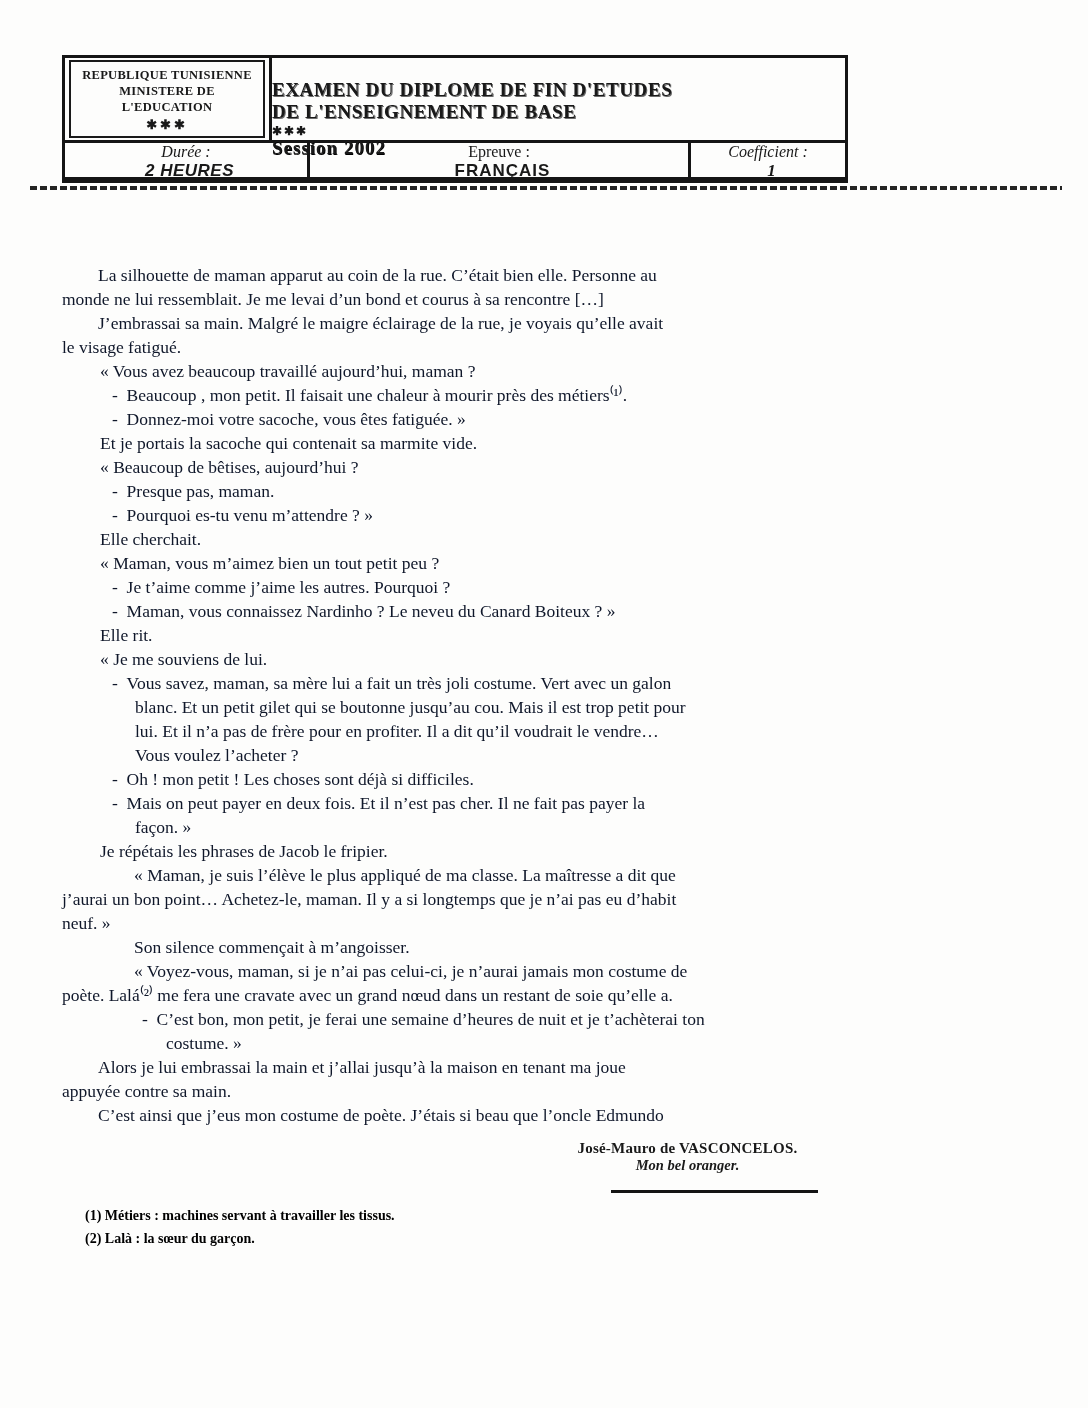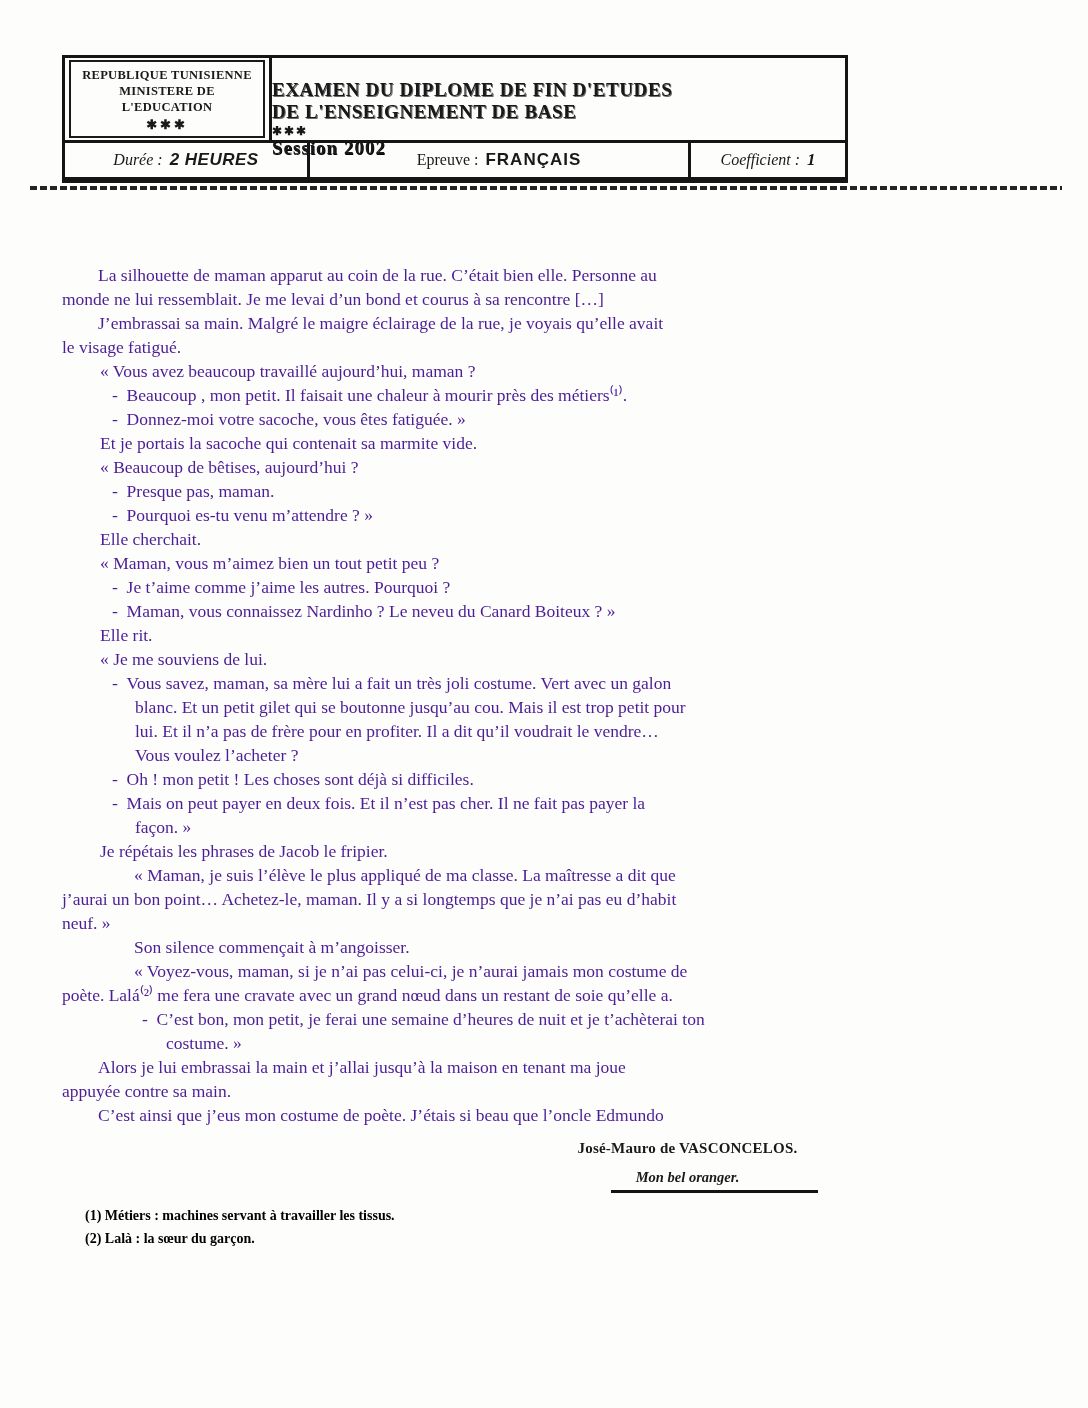--- a/index.html
+++ b/index.html
@@ -31,22 +31,22 @@
     font-weight:bold;font-size:19px;line-height:22px;letter-spacing:.6px;
     text-shadow:1px 1px 0 #6b6b6b;
   }
   .title-stars{font-size:12px;letter-spacing:2px;font-weight:bold;margin-top:1px;}
   .session{
     font-weight:bold;font-size:19px;letter-spacing:1px;margin-top:-2px;
     text-shadow:.6px .6px 0 #000;
   }
   .hdr-row2{display:flex;border-top:3px solid #151515;height:34px;}
   .cell{
-    display:flex;align-items:center;justify-content:center;
-    font-size:16px;white-space:nowrap;
+    display:flex;align-items:center;justify-content:flex-start;
+    font-size:16px;white-space:nowrap;flex-direction:column;
   }
   .cell-duree{width:242px;border-right:3px solid #151515;}
   .cell-epreuve{flex:1;border-right:3px solid #151515;}
   .cell-coef{width:154px;}
   .lbl-italic{font-style:italic;}
   .val-sans{
     font-family:"Liberation Sans", sans-serif;font-weight:bold;
     margin-left:7px;letter-spacing:1px;font-size:17px;
   }
   .val-italic-sans{
@@ -55,36 +55,36 @@
   }
   .val-coef{font-style:italic;font-weight:bold;margin-left:7px;font-size:17px;}
   
   .dotted-rule{
     position:absolute;left:30px;top:186px;width:1032px;height:4px;
     background:repeating-linear-gradient(90deg,#242424 0 7px,transparent 7px 10px);
   }
   
   .textblock{
     position:absolute;left:62px;top:263px;width:762px;
-    font-size:17.5px;line-height:24px;color:#4c1d95;
+    font-size:17.5px;line-height:24px;color:#0f172a;
   }
   .line{min-height:24px;}
   .ind1{text-indent:36px;}
   .ind2{text-indent:72px;}
   .dlg{padding-left:38px;}
   .dash{padding-left:64px;text-indent:-14px;}
   .dcont{padding-left:73px;}
   .dash2{padding-left:92px;text-indent:-12px;}
   .dcont2{padding-left:104px;}
   
   .sig{
     position:absolute;left:555px;top:1140px;width:265px;text-align:center;
   }
   .sig-author{font-weight:bold;font-size:15px;letter-spacing:.2px;}
-  .sig-work{font-weight:bold;font-style:italic;font-size:14.5px;margin-top:12px;}
+  .sig-work{font-weight:bold;font-style:italic;font-size:14.5px;margin-top:0;}
   .sig-rule{
     position:absolute;left:611px;top:1190px;width:207px;height:3px;background:#141414;
   }
   
   .footnotes{
     position:absolute;left:85px;top:1204px;
     font-weight:bold;font-size:14px;line-height:23px;color:#000000;
   }
 </style>
 </head>

